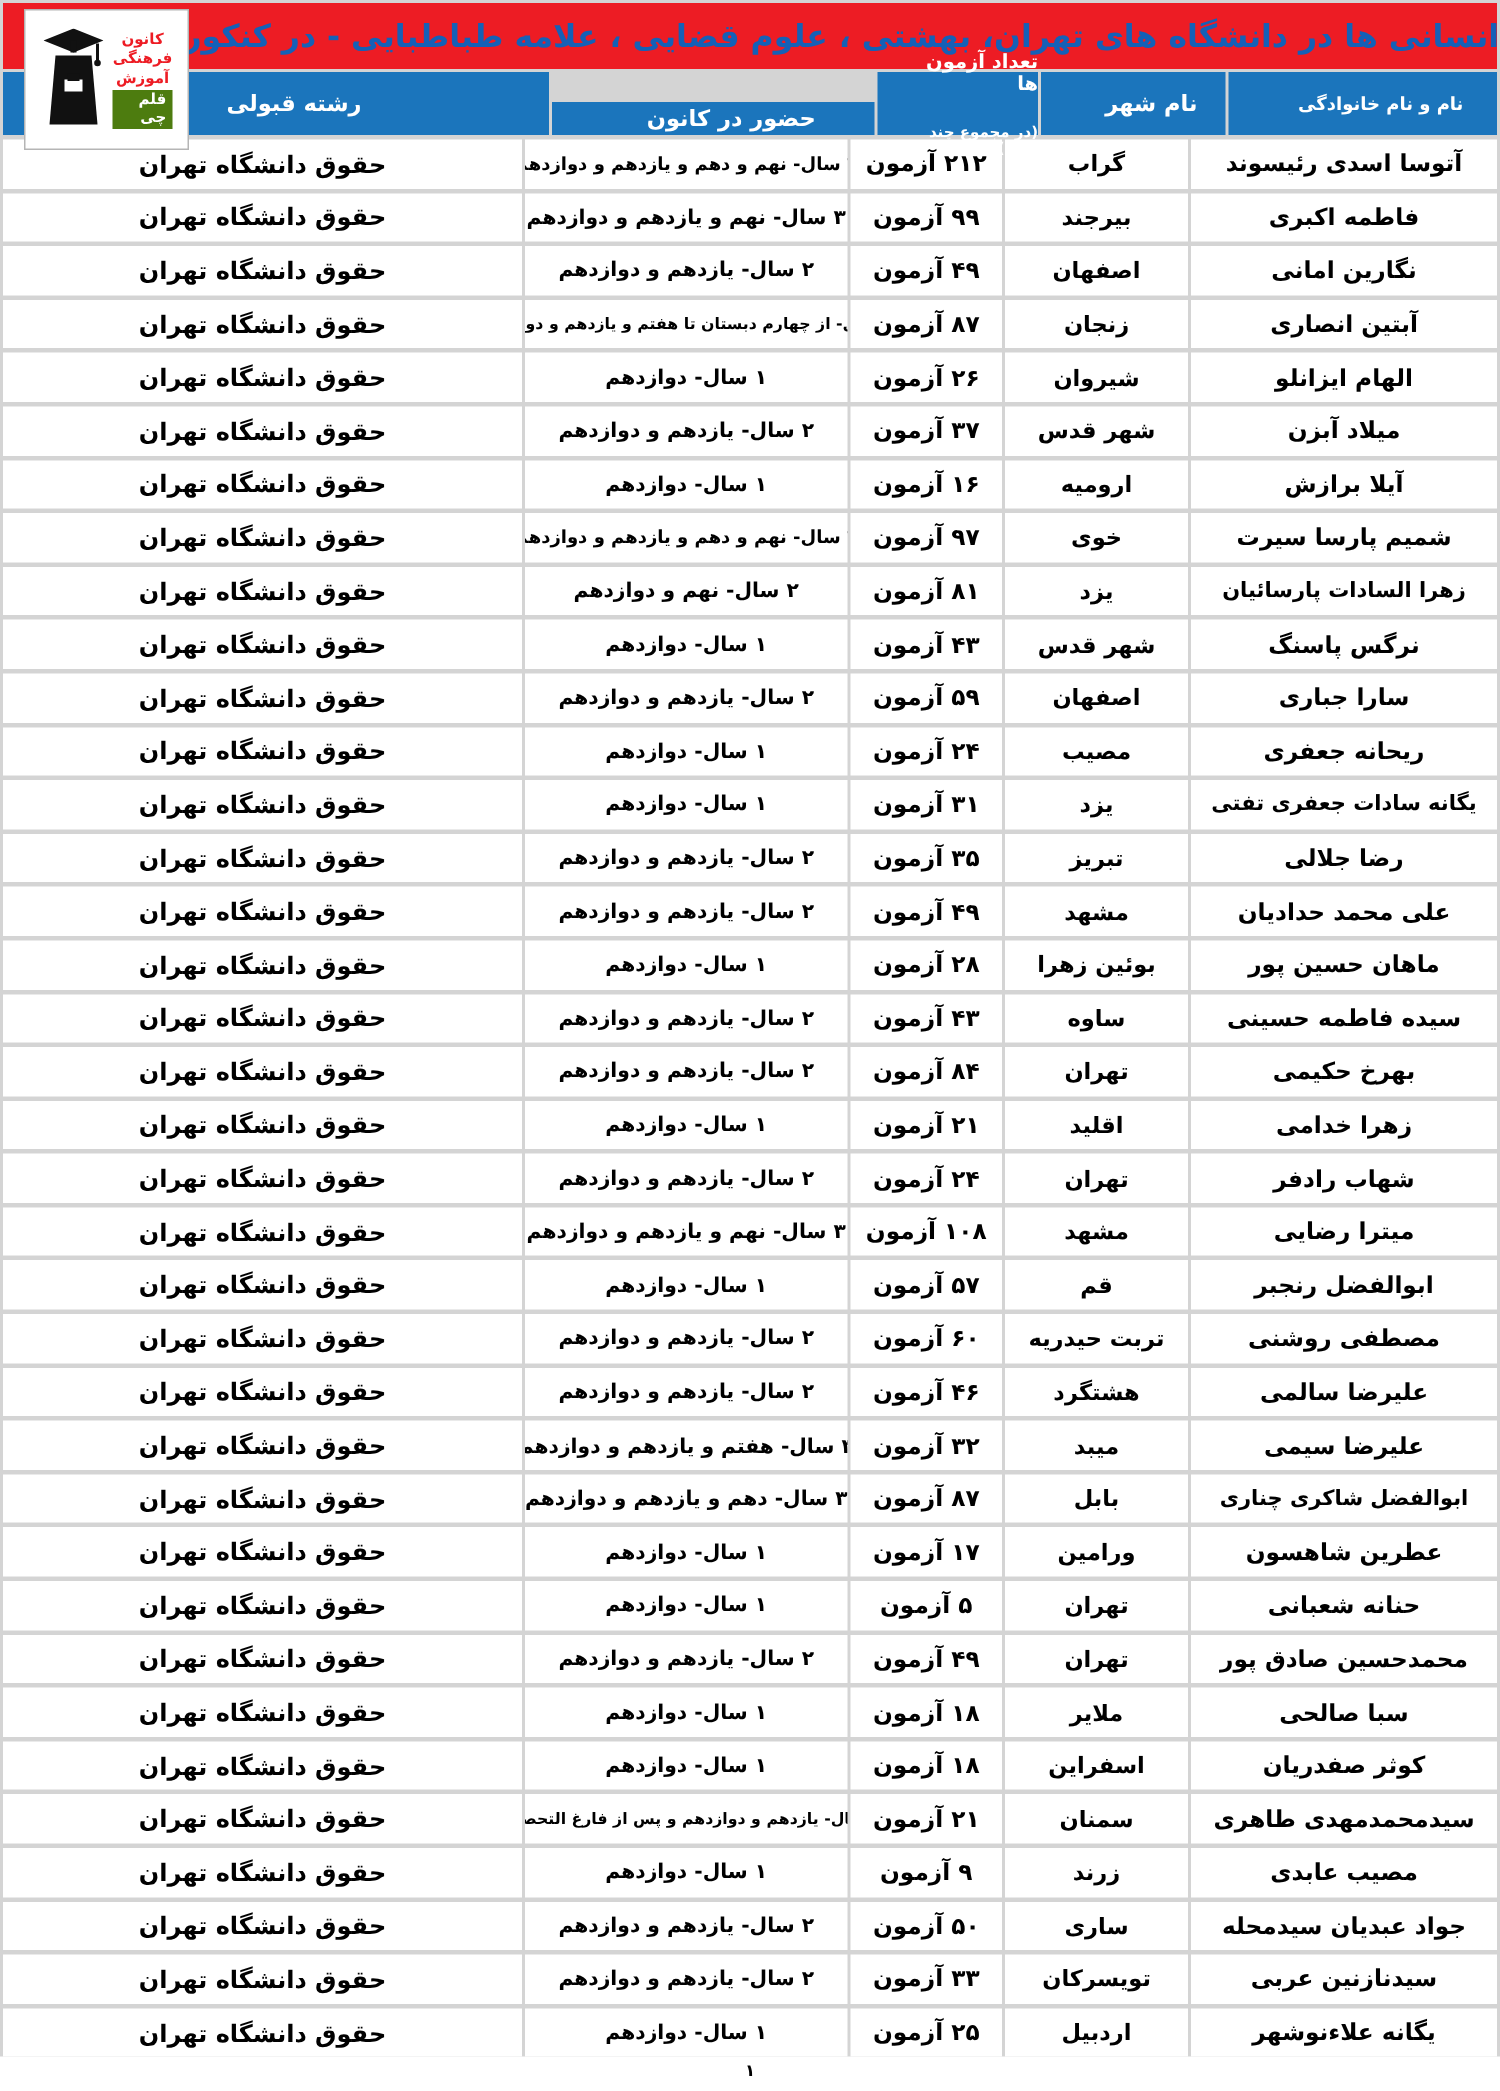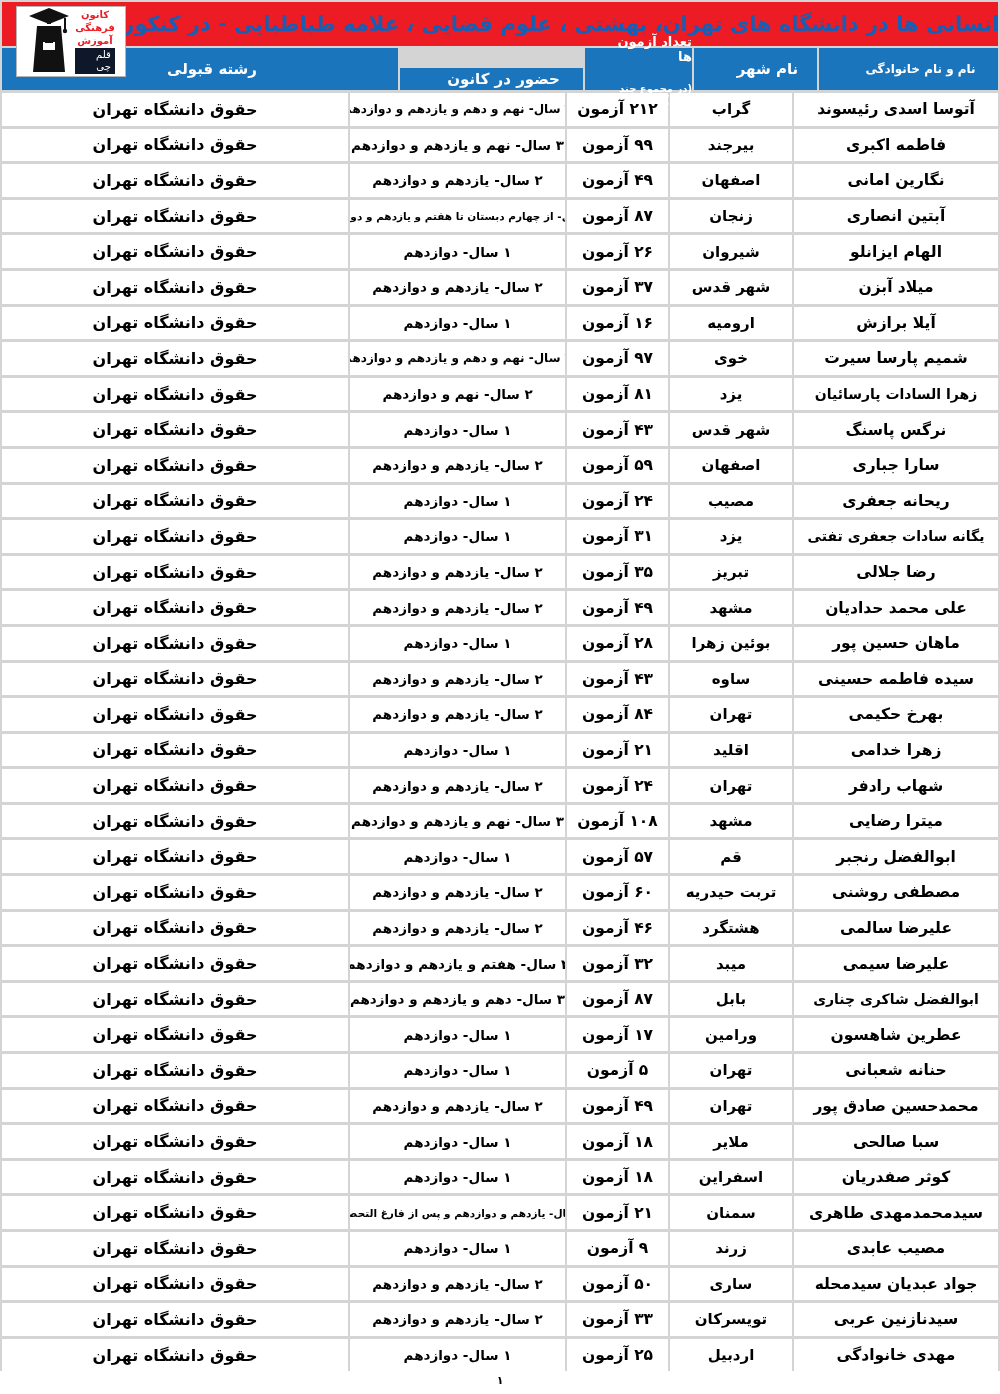--- a/index.html
+++ b/index.html
@@ -12,46 +12,46 @@
                 justify-content:center; padding-left:135px; margin-bottom:2px; }
   .title-band .title { color:#1560B7; font-weight:bold; font-size:21px; white-space:nowrap; direction:rtl; }
 
   
   .head-row { display:flex; flex-direction:row; height:42px; direction:rtl; gap:2px; margin-bottom:3px; }
   .hcell { background:#1B75BC; color:#ffffff; font-weight:bold; display:flex; flex-direction:column;
            align-items:center; justify-content:center; font-size:15px; direction:rtl;padding-left:24px; }
   .hcell.name  { width:179px; font-size:12px; }
   .hcell.city  { width:123px; }
   .hcell.exams { width:107px;gap:16px; }
-  .hcell.kanoon{ width:183px;margin-top:20px; }
+  .hcell.kanoon{ width:215px;margin-top:20px; }
   .hcell.major { flex:1; }
   .hcell .sub { font-size:10px; margin-top:3px; }
   .hcell .l1  { font-size:13px; }
 
   
   .row { display:flex; flex-direction:row; height:32.6px; direction:rtl; gap:2px; margin-bottom:3px; }
   .cell { background:#ffffff; color:#000; font-weight:bold; display:flex; align-items:center;
           justify-content:center; white-space:nowrap; direction:rtl; overflow:hidden; }
   .cell.name  { width:204px; font-size:15.5px; }
   .cell.city  { width:122px; font-size:15px; }
   .cell.exams { width:101px; font-size:15.5px; }
   .cell.kanoon{ width:215px; font-size:13.5px; }
   .cell.major { flex:1; font-size:16px; }
   .cell.n-sm  { font-size:14px; }
   .cell.k-sm  { font-size:12px; }
   .cell.k-xs  { font-size:10.5px; }
 
   
-  .logo-box { position:absolute; left:16px; top:6px; width:110px; height:71px; background:#ffffff;
+  .logo-box { position:absolute; left:16px; top:6px; width:110px; height:94px; background:#ffffff;
               border:1px solid #b5b5b5; display:flex; flex-direction:row; align-items:center;
               justify-content:center; gap:4px; z-index:5; padding:17px; }
   .logo-fig { flex:0 0 44px; height:70px; display:flex; align-items:center; justify-content:center; }
   .logo-txt { display:flex; flex-direction:column; align-items:center; gap:1px; direction:rtl; }
   .logo-txt .red-line { color:#ED1C24; font-size:10px; font-weight:bold; line-height:12px; }
-  .logo-txt .brand { background:#0f172a; color:#ffffff; font-size:10px; font-weight:normal;
+  .logo-txt .brand { background:#4d7c0f; color:#ffffff; font-size:10px; font-weight:bold;
                      padding:1px 4px; line-height:12px; }
 
   
   .page-num { position:absolute; top:1374px; left:0; width:1000px; text-align:center;
               font-size:11px; font-weight:bold; color:#000; }
 </style>
 </head>
 <body>
 
 <div class="page">
@@ -348,21 +348,21 @@
 
   <div class="row">
     <div class="cell name">سیدنازنین عربی</div>
     <div class="cell city">تویسرکان</div>
     <div class="cell exams">۳۳ آزمون</div>
     <div class="cell kanoon">۲ سال- یازدهم و دوازدهم</div>
     <div class="cell major">حقوق  دانشگاه تهران</div>
   </div>
 
   <div class="row">
-    <div class="cell name">مهدی خانوادگی</div>
+    <div class="cell name">یگانه علاءنوشهر</div>
     <div class="cell city">اردبیل</div>
     <div class="cell exams">۲۵ آزمون</div>
     <div class="cell kanoon">۱ سال- دوازدهم</div>
     <div class="cell major">حقوق  دانشگاه تهران</div>
   </div>
 </div>
 
   </div>
 
   <div class="logo-box">

